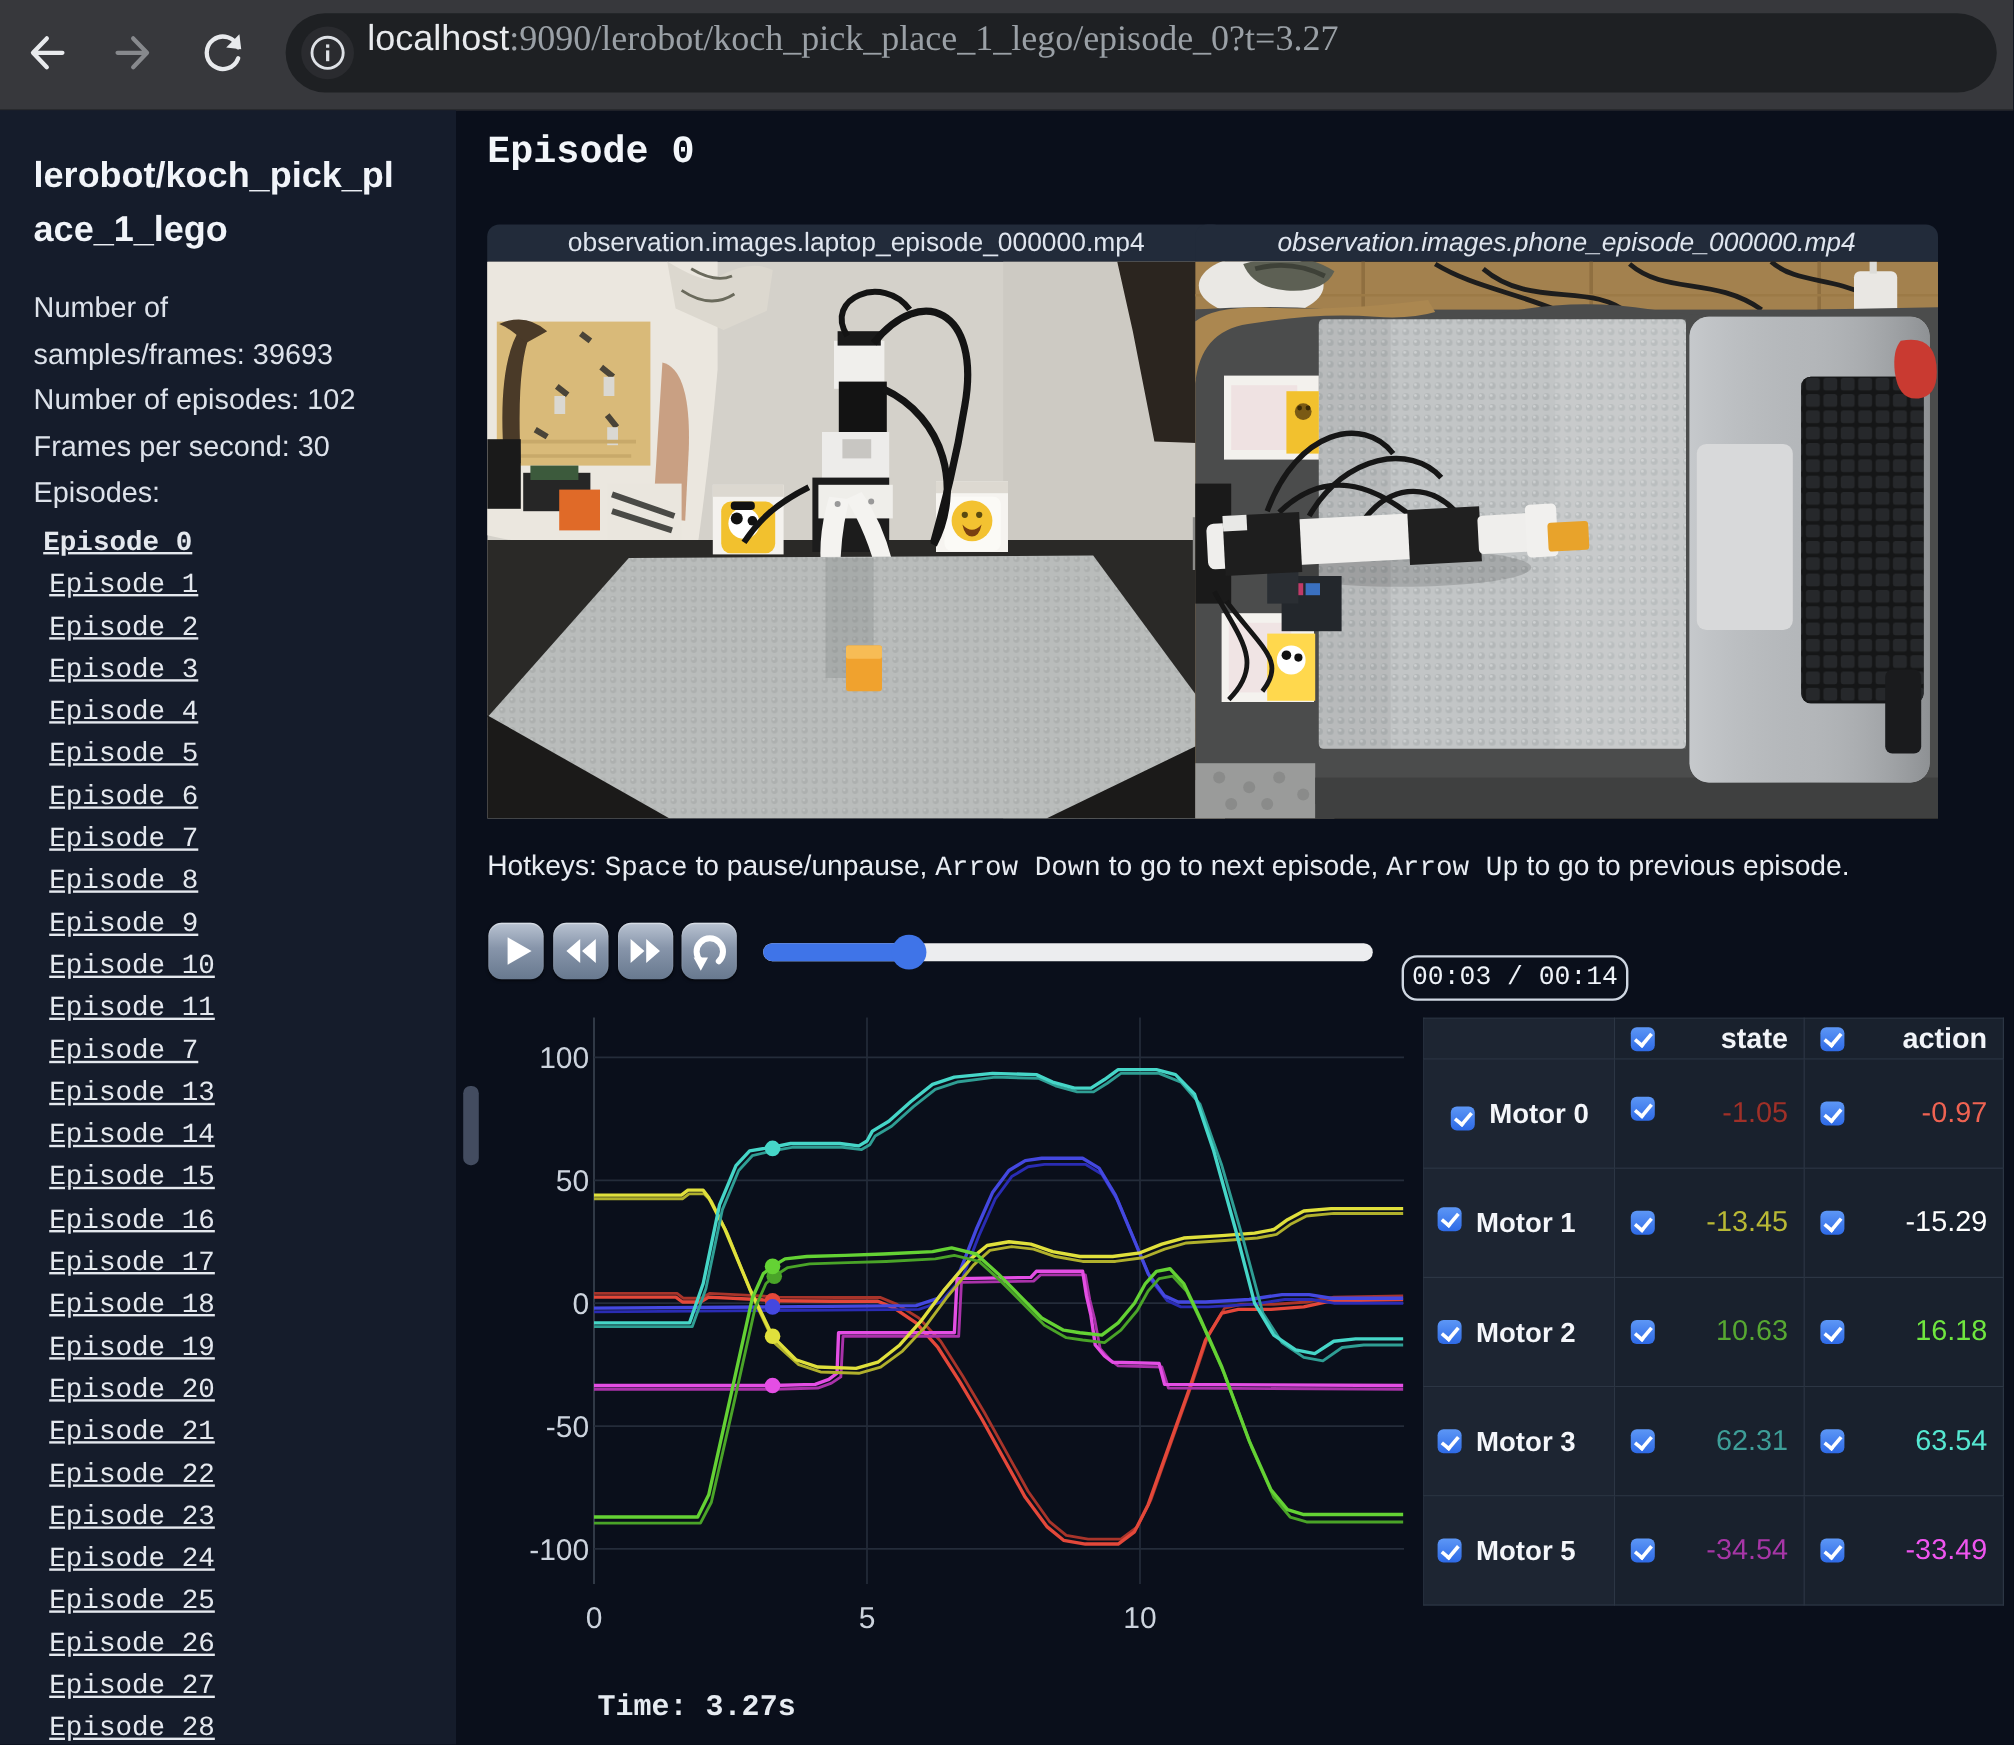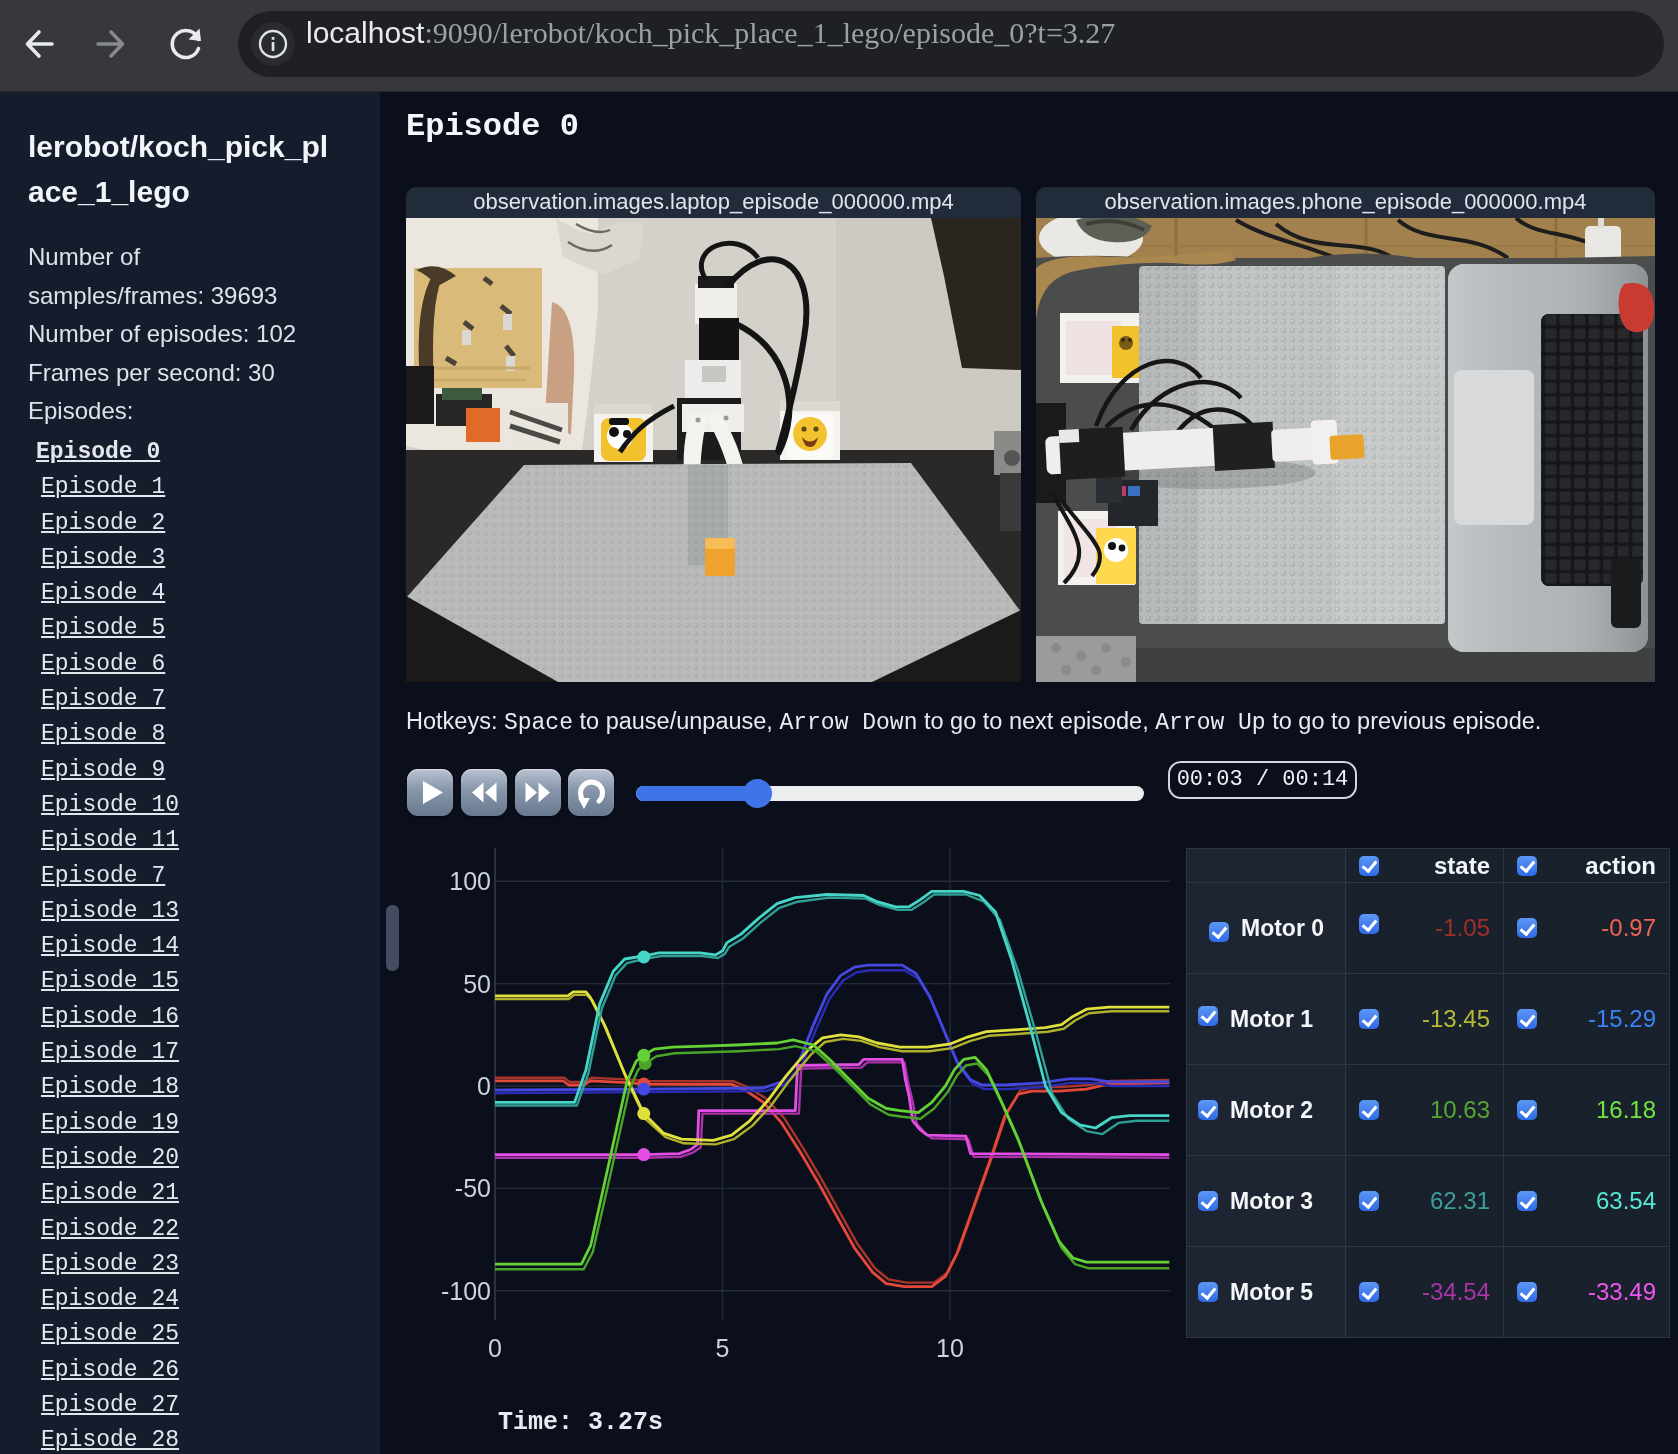--- a/index.html
+++ b/index.html
@@ -15,29 +15,29 @@
 #sbstats{margin:24px 10px 0 28px;font-size:24px;color:#dde2ea;line-height:38.6px;}
 .eplist{margin:4px 0 0 0;list-style:none;}
 .eplist li{height:35.3px;line-height:35.3px;}
 .eplist a{font-family:"Liberation Mono",monospace;font-size:23px;color:#e4e8ee;text-decoration:underline;}
 #sbscroll{position:absolute;left:386px;top:905px;width:13px;height:66px;border-radius:6px;background:#434c60;}
 #main{position:absolute;left:380px;top:92px;width:1298px;height:1362px;}
 #h2ep{position:absolute;left:26px;top:16px;font-family:"Liberation Mono",monospace;font-weight:bold;font-size:32px;color:#f3f6fa;}
 .vid{position:absolute;top:95px;}
 .vidcap{height:31px;background:#222b3a;border-radius:10px 10px 0 0;color:#dfe5ee;font-size:22px;text-align:center;line-height:30px;white-space:nowrap;overflow:hidden;}
 #vid1{left:26px;width:615px;}
-#vid2{left:656px;width:619px;}
+#vid2{left:616px;width:619px;font-style:italic;}
 #hotkeys{position:absolute;left:26px;top:616px;font-size:23.5px;color:#e8ecf2;}
 #hotkeys .mono{font-size:23px;}
 .pbtn{position:absolute;top:677px;width:46px;height:47px;border-radius:11px;background:linear-gradient(180deg,#b9c3d2 0%,#8795aa 45%,#68798f 100%);box-shadow:inset 0 1px 1px rgba(255,255,255,.5), 0 1px 2px rgba(0,0,0,.5);}
 .pbtn svg{position:absolute;left:0;top:0;}
 #slider{position:absolute;left:256px;top:694px;width:508px;height:15px;border-radius:8px;background:#ecedef;}
 #sliderfill{position:absolute;left:0;top:0;width:121px;height:15px;border-radius:8px 0 0 8px;background:#3f74e8;}
 #sliderthumb{position:absolute;left:107px;top:-7px;width:29px;height:29px;border-radius:50%;background:#3f74e8;}
-#timebox{position:absolute;left:788px;top:669px;width:189px;height:38px;border:2px solid #cfd7e2;border-radius:13px;color:#eef2f8;font-family:"Liberation Mono",monospace;font-size:22px;text-align:center;line-height:34px;white-space:nowrap;}
+#timebox{position:absolute;left:788px;top:704px;width:189px;height:38px;border:2px solid #cfd7e2;border-radius:13px;color:#eef2f8;font-family:"Liberation Mono",monospace;font-size:22px;text-align:center;line-height:34px;white-space:nowrap;}
 #tbl{position:absolute;left:806px;top:756px;border-collapse:collapse;}
 #tbl td,#tbl th{border:1px solid #2c3644;background:#19212d;padding:0;}
 #tbl td:first-child,#tbl th:first-child{background:#1d2532;}
 #tbl th{height:34px;}
 #tbl td{height:91px;}
 .cb{display:inline-block;vertical-align:middle;width:20px;height:20px;border-radius:5px;background:linear-gradient(180deg,#5d97f6,#2e6ae6);position:relative;}
 .cb:after{content:"";position:absolute;left:6px;top:2.5px;width:6px;height:11px;border:solid #fff;border-width:0 3px 3px 0;transform:rotate(40deg);}
 .hlbl{font-size:24px;font-weight:bold;color:#f1f4f8;}
 .mlbl{font-size:23px;font-weight:bold;color:#f4f6fa;}
 .val{font-size:24px;}
@@ -371,21 +371,21 @@
             </td>
 <td style="width:158px">
               <div style="display:flex;align-items:center;padding:0 13px">
                 <span class="cb"></span>
                 <span class="val" style="margin-left:auto;color:#b9b935">-13.45</span>
               </div>
             </td>
 <td style="width:166px">
               <div style="display:flex;align-items:center;padding:0 13px">
                 <span class="cb"></span>
-                <span class="val" style="margin-left:auto;color:#3b82f6">-15.29</span>
+                <span class="val" style="margin-left:auto;color:#ffffff">-15.29</span>
               </div>
             </td>
 </tr>
 <tr>
 <td style="width:159px">
               <div style="display:flex;align-items:center;padding-left:11px">
                 <span class="cb"></span>
                 <span class="mlbl" style="margin-left:12px">Motor 2</span>
               </div>
             </td>

